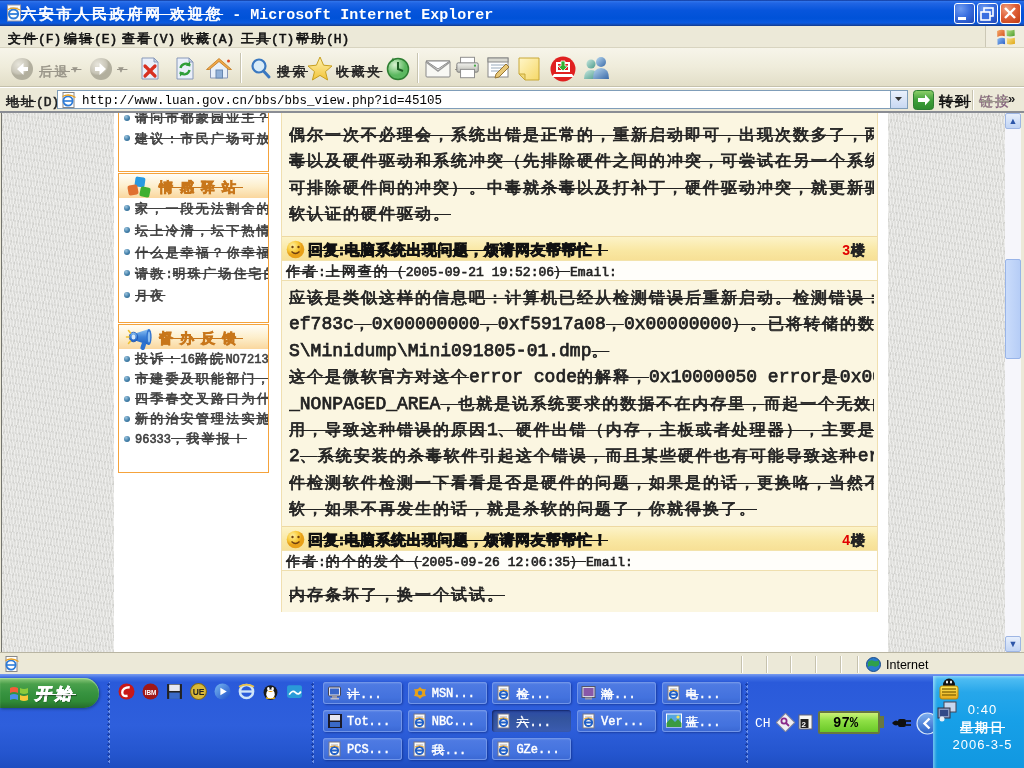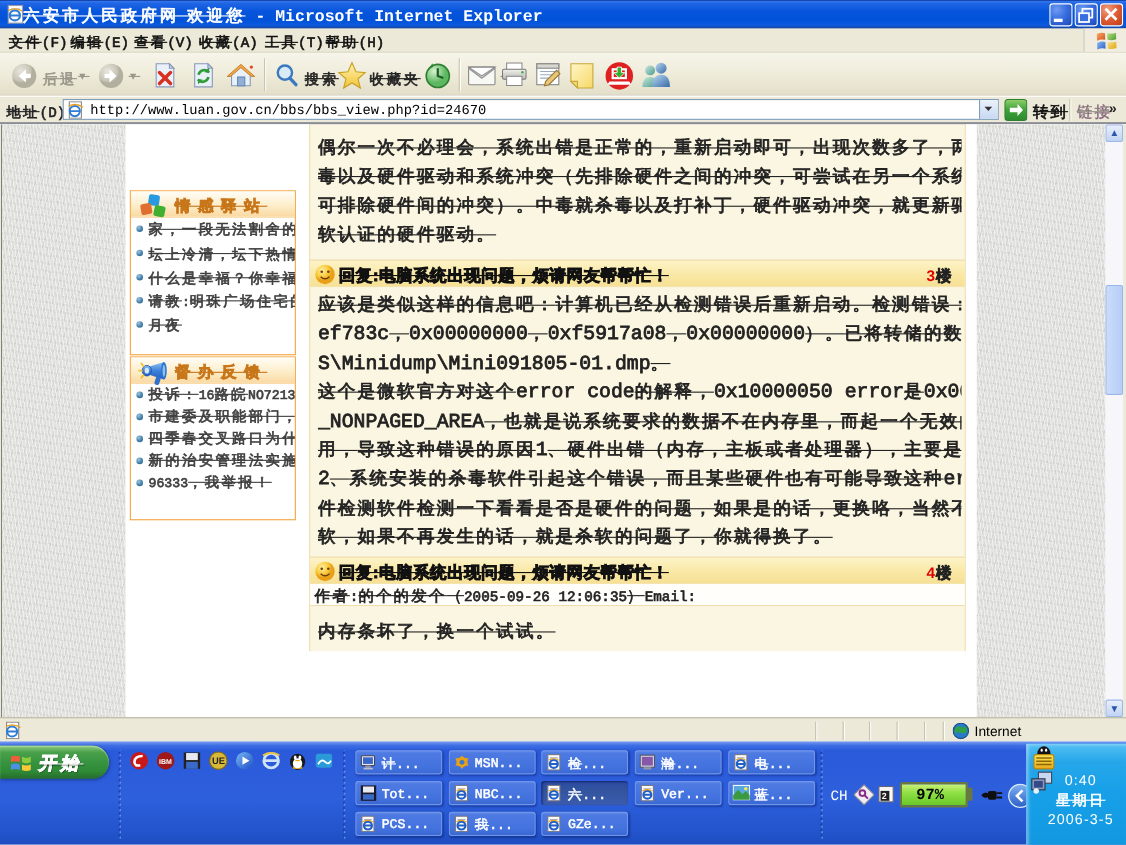--- a/index.html
+++ b/index.html
@@ -293,21 +293,21 @@
 </div>
 <div id="addr" class="abs">
 <span class="lbl">地址<i>(D)</i></span>
 <div class="field">
       <svg style="position:absolute;left:3px;top:1px" width="16" height="16" viewBox="0 0 16 16">
 <rect x="2" y="0.5" width="11" height="15" fill="#fff" stroke="#888"></rect>
 <circle cx="7" cy="9" r="4.6" fill="none" stroke="#2E7CD8" stroke-width="1.8"></circle>
 <line x1="2.5" y1="9" x2="11.5" y2="9" stroke="#2E7CD8" stroke-width="1.6"></line>
 <path d="M1.5 4.5 Q8 1 14.5 5.5" stroke="#E8A020" stroke-width="1.3" fill="none"></path>
 </svg>
-      <span class="url">http://www.luan.gov.cn/bbs/bbs_view.php?id=24670</span>
+      <span class="url">http://www.luan.gov.cn/bbs/bbs_view.php?id=45105</span>
 <div class="drop"><svg width="15" height="15">
           <path d="M4 6 L7.5 10 L11 6 Z" fill="#333"></path>
         </svg></div>
     </div>
 <svg class="abs" style="left:913px;top:2px" width="21" height="20" viewBox="0 0 21 20">
 <rect x="0.5" y="0.5" width="20" height="19" rx="3" fill="url(#gg)" stroke="#2E7E32"></rect>
 <defs>
         <linearGradient id="gg" x1="0" y1="0" x2="0" y2="1">
           <stop offset="0" stop-color="#8FD06A"></stop>
           <stop offset="0.5" stop-color="#3FA03A"></stop>
@@ -326,20 +326,24 @@
 <div class="abs" style="left:0;top:0;width:1px;height:539px;background:#ECE9D8"></div>
     <div class="abs" style="left:1px;top:0;width:1px;height:539px;background:#74746E"></div>
 <div class="texL"></div>
 <div class="texR"></div>
 <div id="sb">
       <div class="sbtn" style="top:0">▲</div>
       <div class="sbtn" style="top:523px">▼</div>
       <div id="thumb"></div>
     </div>
 <div class="edgeR"></div>
+<div class="sbox" style="top:-12px;height:71px">
+<div class="sitem" style="margin-top:6px;height:20px;line-height:20px">请问市都蒙园业主？</div>
+<div class="sitem" style="height:22px;line-height:22px">建议：市民广场可放</div>
+</div>
 <div class="sbox" style="top:60px;height:150px">
 <div class="shead">
         <svg style="position:absolute;left:8px;top:2px" width="26" height="24" viewBox="0 0 26 24">
 <rect x="8" y="1" width="10" height="10" rx="2" fill="#2A9AE0" transform="rotate(8 13 6)"></rect>
 <rect x="1" y="9" width="10" height="10" rx="2" fill="#E07030" transform="rotate(-10 6 14)"></rect>
 <rect x="13" y="11" width="10" height="10" rx="2" fill="#3FB030" transform="rotate(12 18 16)"></rect>
 </svg>
         <span class="ht">情感驿站</span>
       </div>
 <div class="sitem" style="height:21.8px;line-height:21.8px">家，一段无法割舍的情感</div>
@@ -392,20 +396,21 @@
                 <stop offset="1" stop-color="#E8A018"></stop>
               </radialGradient>
             </defs>
 <circle cx="6.5" cy="7" r="1.2" fill="#704010"></circle>
             <circle cx="12.5" cy="7" r="1.2" fill="#704010"></circle>
 <path d="M5.5 11.5 Q9.5 15.5 13.5 11.5" fill="none" stroke="#704010" stroke-width="1.3"></path>
 </svg></span>
         <span class="rt">回复:电脑系统出现问题，烦请网友帮帮忙！</span>
         <span class="lou"><em>3</em><s>楼</s></span>
       </div>
+<div class="auth">作者<i>: </i>上网查的<i> </i>（<i> 2005-09-21 19:52:06 </i>）<i> Email:</i></div>
 <div class="para" style="padding-top:4px;height:245px">
 <div class="pl">应该是类似这样的信息吧：<i>  </i>计算机已经从检测错误后重新启动。检测错误：（</div>
 <div class="pl"><i>ef783c</i>，<i>  0x00000000</i>，<i>  0xf5917a08</i>，<i>  0x00000000</i>）。<i>  </i>已将转储的数据保存在：</div>
 <div class="pl"><i>S\Minidump\Mini091805-01.dmp</i>。</div>
 <div class="pl">这个是微软官方对这个<i>error code</i>的解释，<i>  0x10000050 error </i>是<i>0x00000050</i>：</div>
 <div class="pl"><i>_NONPAGED_AREA</i>，<i>  </i>也就是说系统要求的数据不在内存里，<i> </i>而起一个无效的系统内存地址被引</div>
 <div class="pl">用，<i>  </i>导致这种错误的原因<i>1</i>、硬件出错（内存，主板或者处理器），主要是内存，<i>  </i>包括显存，</div>
 <div class="pl"><i>2</i>、<i> </i>系统安装的杀毒软件引起这个错误，<i> </i>而且某些硬件也有可能导致这种<i>error</i>，你可以用些硬</div>
 <div class="pl">件检测软件检测一下看看是否是硬件的问题，如果是的话，更换咯，当然不是咯，<i> </i>关掉你的杀</div>
 <div class="pl">软，如果不再发生的话，就是杀软的问题了，<i>  </i>你就得换了。</div>

